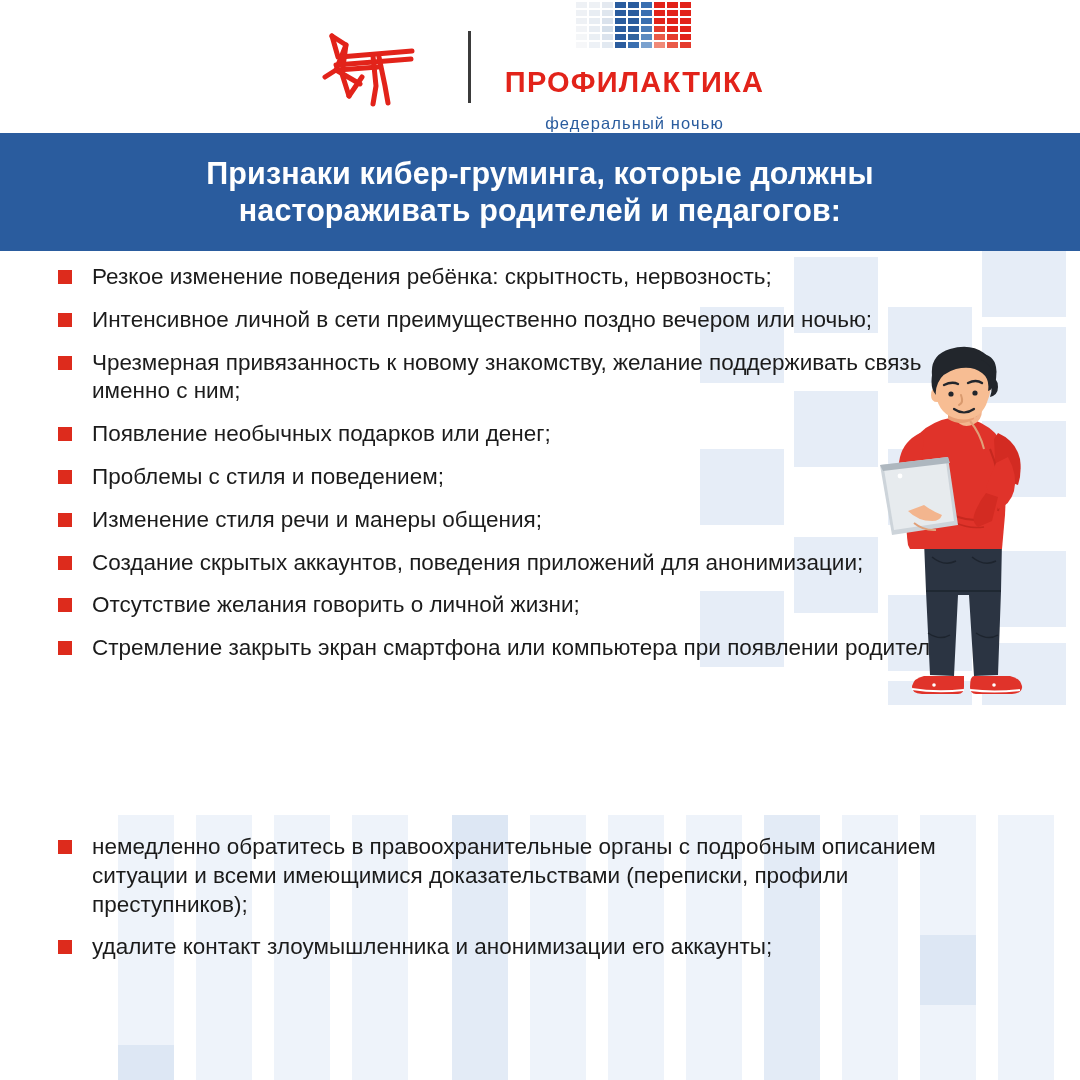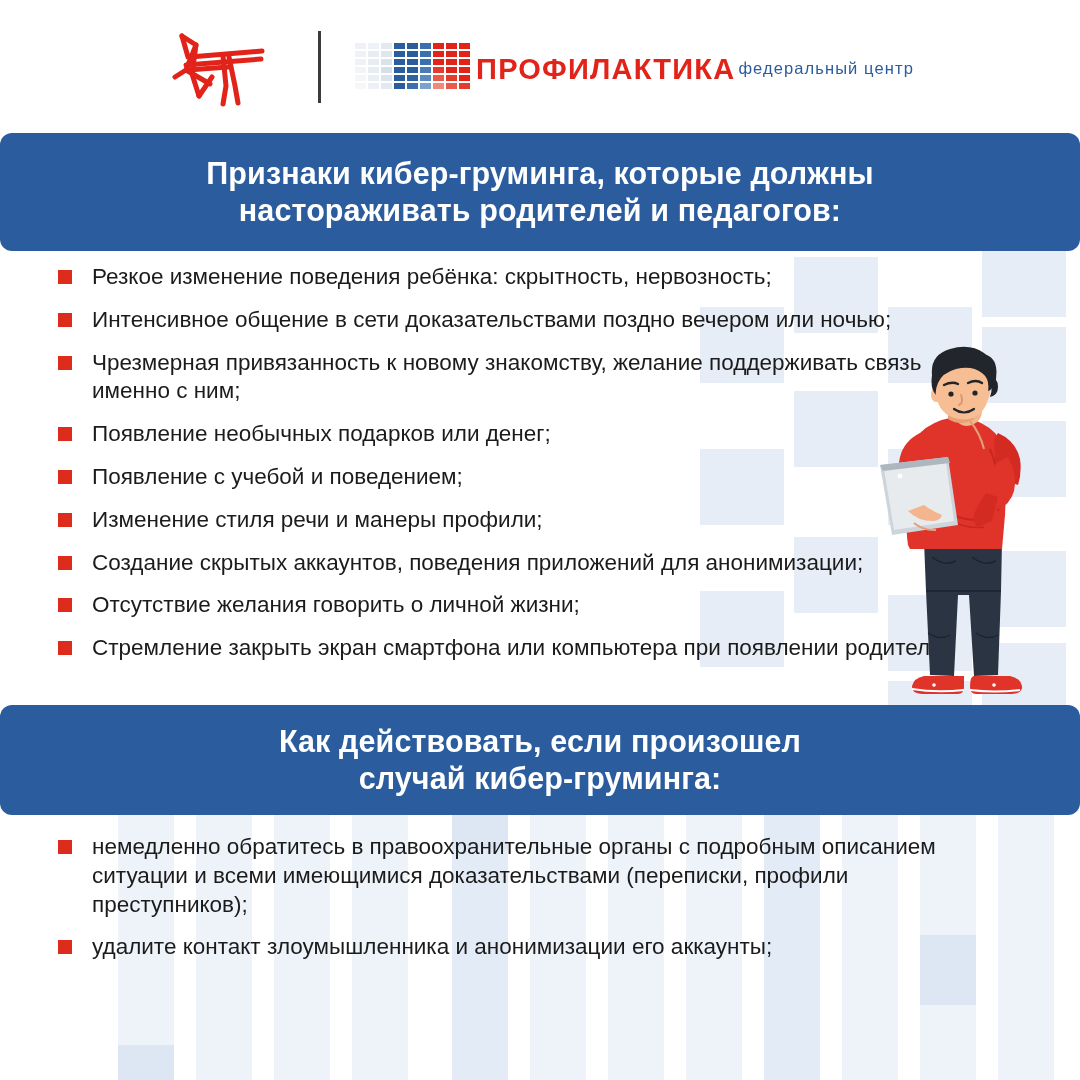--- a/index.html
+++ b/index.html
@@ -31,22 +31,23 @@
   }
   .mark-horse { width: 118px; height: 86px; display: block; }
   .logo-divider {
     width: 3px;
     height: 72px;
     background: #3b3b3b;
     flex: none;
   }
   .brand-block {
     display: flex;
+    flex-direction: column;
     align-items: center;
-    gap: 3px;
+    gap: 14px;
   }
   .brand-grid { display: block; }
   .brand-name {
     font-size: 29px;
     font-weight: bold;
     letter-spacing: 1.2px;
     color: #e2231a;
     line-height: 1;
     margin-top: 5px;
   }
@@ -61,21 +62,20 @@
   
   .band {
     position: absolute;
     left: 0;
     width: 1080px;
     background: #2a5c9e;
     display: flex;
     align-items: center;
     justify-content: center;
     box-sizing: border-box;
-    border-radius: 12px;
   }
   .band-title {
     color: #ffffff;
     font-weight: bold;
     text-align: center;
     line-height: 1.22;
     letter-spacing: 0.1px;
   }
   #band-1 { top: 133px; height: 118px; }
   #band-1 .band-title { font-size: 30.5px; padding: 0 70px; }
@@ -234,21 +234,21 @@
             <rect x="78" y="32" width="11" height="6" fill="#ea5a48"></rect>
             <rect x="91" y="32" width="11" height="6" fill="#e53b2d"></rect>
             <rect x="104" y="32" width="11" height="6" fill="#e2231a"></rect>
             <rect x="78" y="40" width="11" height="6" fill="#f08a78"></rect>
             <rect x="91" y="40" width="11" height="6" fill="#ea5a48"></rect>
             <rect x="104" y="40" width="11" height="6" fill="#e53b2d"></rect>
           </g>
         </svg>
       </span>
       <span class="brand-name">ПРОФИЛАКТИКА</span>
-      <span class="brand-sub">федеральный центр</span>
+      <span class="brand-sub">федеральный ночью</span>
     </div>
   </div>
 
   <div class="band" id="band-1">
     <div class="band-title">
       <span>Признаки кибер-груминга, которые должны</span><br>
       <span>настораживать родителей и педагогов:</span>
     </div>
   </div>
 
@@ -267,25 +267,25 @@
       <div class="tile" style="left:794px;  top:286px; width:84px; height:76px;"></div>
       <div class="tile" style="left:700px;  top:340px; width:84px; height:76px;"></div>
       <div class="tile" style="left:888px;  top:344px; width:84px; height:76px;"></div>
       <div class="tile" style="left:982px;  top:300px; width:84px; height:76px;"></div>
       <div class="tile" style="left:982px;  top:392px; width:84px; height:62px;"></div>
       <div class="tile" style="left:888px;  top:430px; width:84px; height:40px;"></div>
     </div>
 
     <ul class="bullet-list" id="list-1">
       <li class="bullet-item">Резкое изменение поведения ребёнка: скрытность, нервозность;</li>
-      <li class="bullet-item">Интенсивное общение в сети доказательствами поздно вечером или ночью;</li>
+      <li class="bullet-item">Интенсивное личной в сети преимущественно поздно вечером или ночью;</li>
       <li class="bullet-item">Чрезмерная привязанность к новому знакомству, желание поддерживать связь именно с ним;</li>
       <li class="bullet-item">Появление необычных подарков или денег;</li>
-      <li class="bullet-item">Появление с учебой и поведением;</li>
-      <li class="bullet-item">Изменение стиля речи и манеры профили;</li>
+      <li class="bullet-item">Проблемы с стиля и поведением;</li>
+      <li class="bullet-item">Изменение стиля речи и манеры общения;</li>
       <li class="bullet-item">Создание скрытых аккаунтов, поведения приложений для анонимизации;</li>
       <li class="bullet-item">Отсутствие желания говорить о личной жизни;</li>
       <li class="bullet-item">Стремление закрыть экран смартфона или компьютера при появлении родителя.</li>
     </ul>
 
     <span class="character">
       <svg viewBox="0 0 200 360" width="200" height="360">
 
         <path d="M62 196 L140 196 L139 246 L136 330 L112 331 L107 250
                  L96 250 L92 331 L68 330 L64 246 Z" fill="#2b3442"></path>
@@ -351,26 +351,20 @@
 
         <circle cx="89" cy="49" r="2.6" fill="#22262c"></circle>
         <circle cx="113" cy="48" r="2.6" fill="#22262c"></circle>
 
         <path d="M99 50 q3 8 -2 10" stroke="#d99a6e" stroke-width="2" fill="none" stroke-linecap="round"></path>
         <path d="M92 64 q10 7 20 0" stroke="#22262c" stroke-width="2.2" fill="none" stroke-linecap="round"></path>
       </svg>
     </span>
   </div>
 
-  <div class="band" id="band-2">
-    <div class="band-title">
-      <span>Как действовать, если произошел</span><br>
-      <span>случай кибер-груминга:</span>
-    </div>
-  </div>
 
   <div class="section" id="section-2">
 
     <div class="bg-tiles">
       <div class="stripe" style="left:118px;  width:56px;"></div>
       <div class="stripe" style="left:196px;  width:56px;"></div>
       <div class="stripe" style="left:274px;  width:56px;"></div>
       <div class="stripe" style="left:352px;  width:56px;"></div>
       <div class="stripe" style="left:452px;  width:56px;  background:#e3ebf6;"></div>
       <div class="stripe" style="left:530px;  width:56px;"></div>

